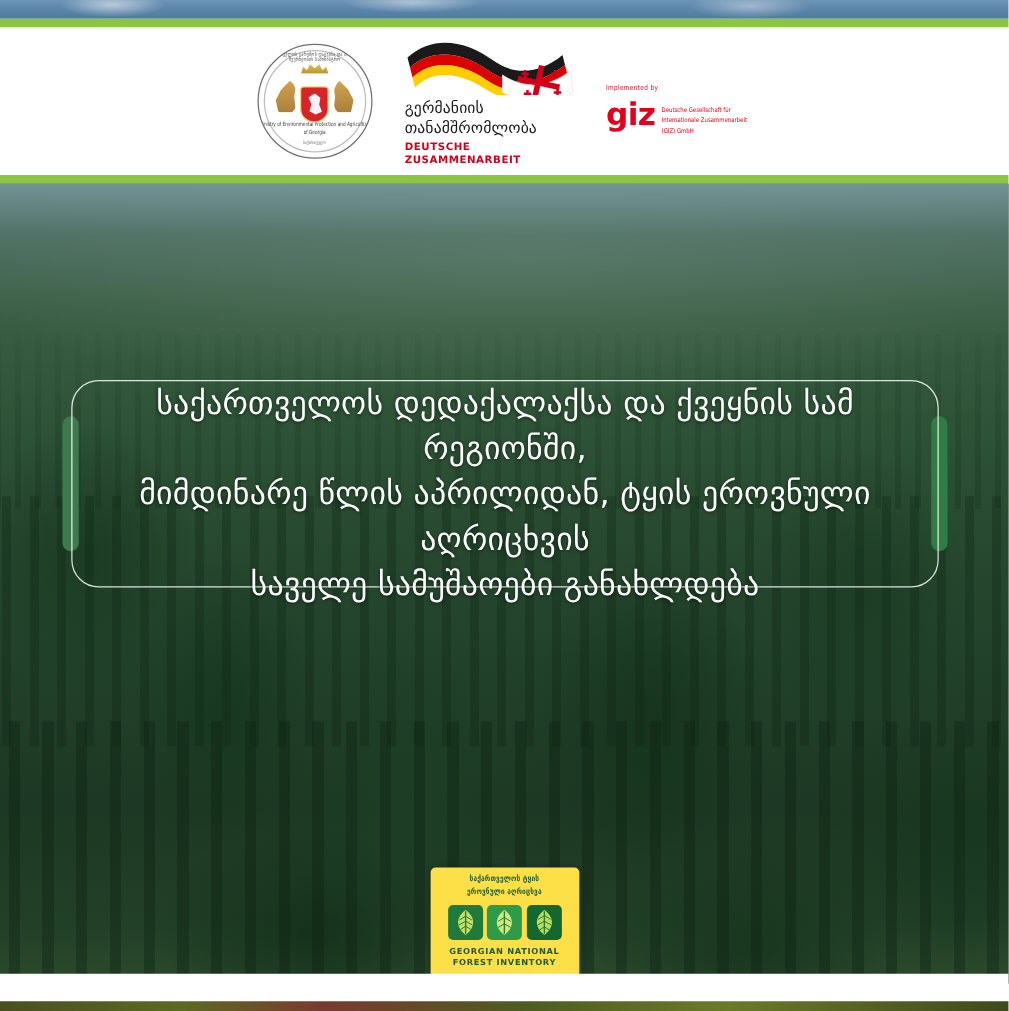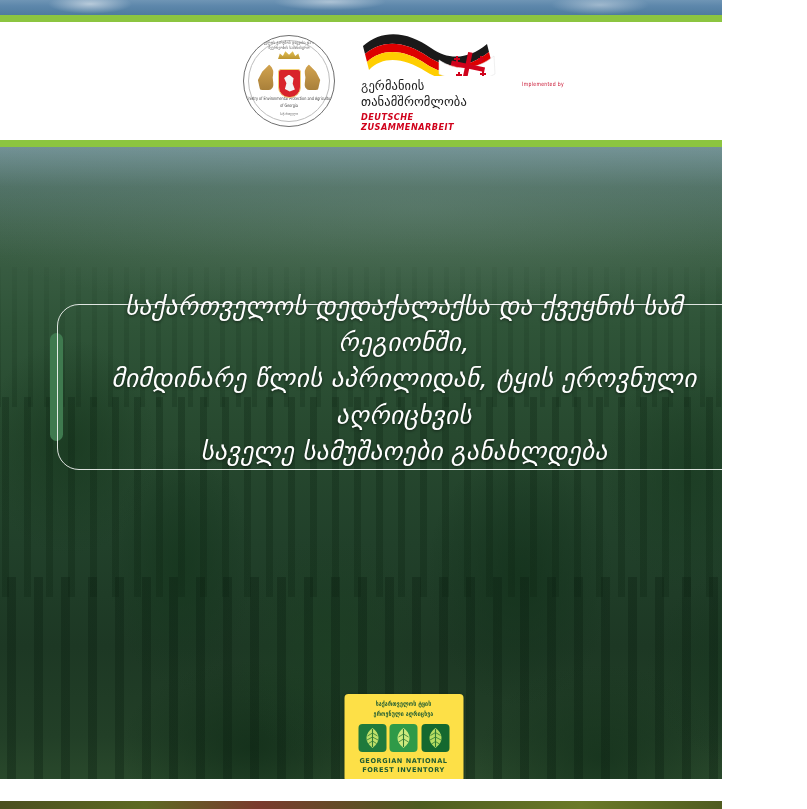--- a/index.html
+++ b/index.html
@@ -8,21 +8,21 @@
   html, body {
     width: 807px;
     height: 809px;
     overflow: hidden;
     font-family: "DejaVu Sans", "Liberation Sans", sans-serif;
     background: #ffffff;
   }
 
   .poster {
     position: relative;
-    width: 722px;
+    width: 807px;
     height: 809px;
     overflow: hidden;
     background: #ffffff;
   }
 
   
   .top-photo-strip {
     position: absolute;
     top: 0; left: 0;
     width: 807px;
@@ -151,21 +151,20 @@
     color: #1a1a1a;
     font-family: "DejaVu Sans", "Liberation Sans", sans-serif;
     letter-spacing: .1px;
   }
   .deutsche-de {
     margin-top: 3px;
     font-size: 8.2px;
     letter-spacing: .45px;
     color: #d0021b;
     font-weight: 700;
-    font-style: italic;
   }
 
   
   .giz-block {
     align-self: center;
     margin-top: 12px;
   }
   .giz-implemented {
     font-size: 4.6px;
     color: #c8102e;
@@ -272,24 +271,23 @@
   
   .title-card {
     position: absolute;
     left: 57px;
     top: 157px;
     width: 694px;
     height: 166px;
     border: 1.3px solid rgba(255,255,255,.85);
     border-radius: 22px;
     display: flex;
-    align-items: flex-end;
+    align-items: flex-start;
     justify-content: center;
     padding: 0 14px;
-    font-style: italic;
   }
   .title-text {
     text-align: center;
     color: #ffffff;
     font-size: 25.5px;
     line-height: 1.42;
     letter-spacing: .2px;
     font-family: "DejaVu Sans", "Liberation Sans", sans-serif;
     text-shadow: 0 1px 3px rgba(0,0,0,.55);
     white-space: pre-line;
@@ -414,20 +412,26 @@
           </g>
         </svg>
       </div>
       <div class="deutsche-ka">გერმანიის
 თანამშრომლობა</div>
       <div class="deutsche-de">DEUTSCHE ZUSAMMENARBEIT</div>
     </div>
 
     <div class="giz-block">
       <div class="giz-implemented">Implemented by</div>
+      <div class="giz-row">
+        <div class="giz-word">giz</div>
+        <div class="giz-tagline">Deutsche Gesellschaft
+für Internationale
+Zusammenarbeit (GIZ) GmbH</div>
+      </div>
     </div>
 
   </div>
 
   <div class="header-green-rule"></div>
 
   <div class="forest-stage">
     <div class="forest-photo"></div>
     <div class="tree-row r1"></div>
     <div class="tree-row r2"></div>

